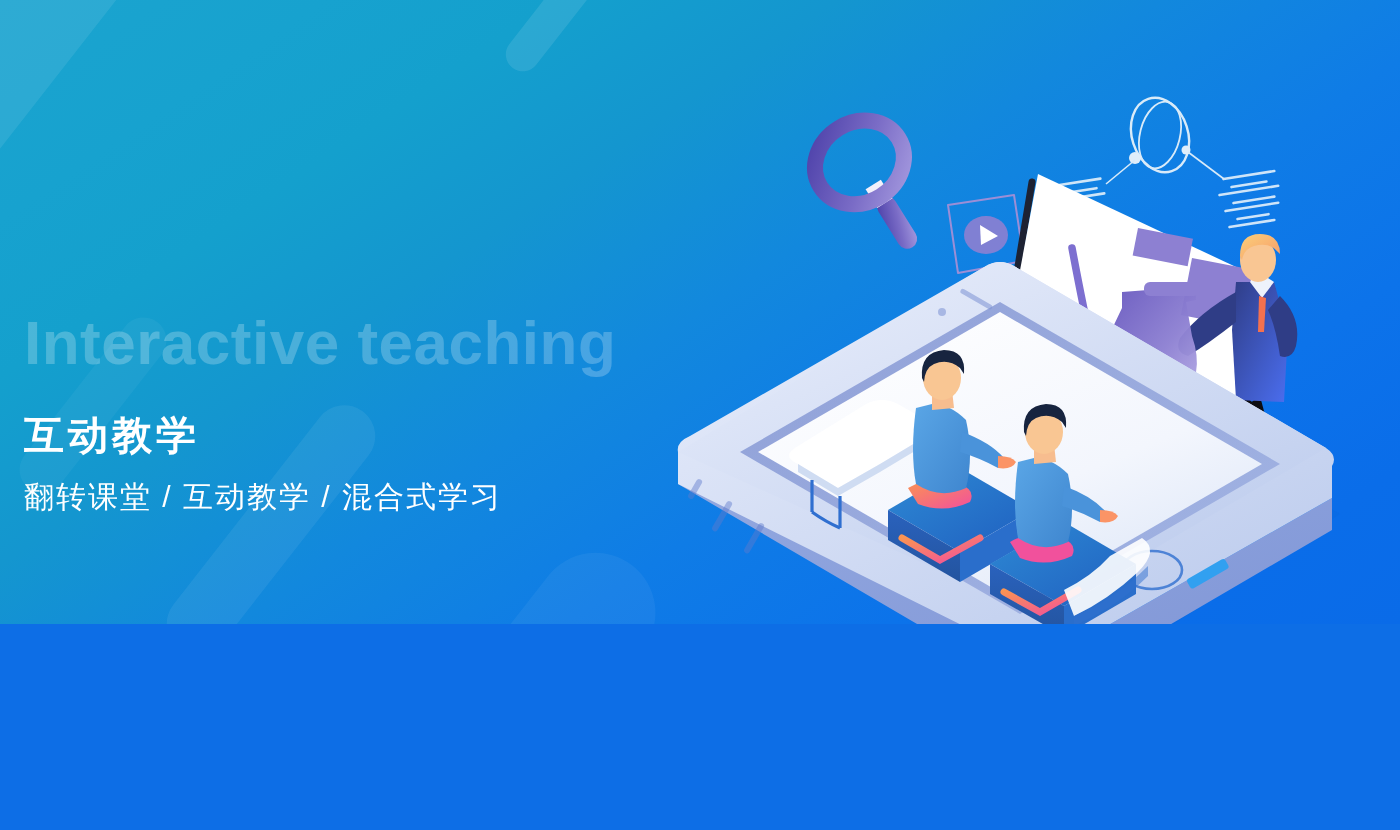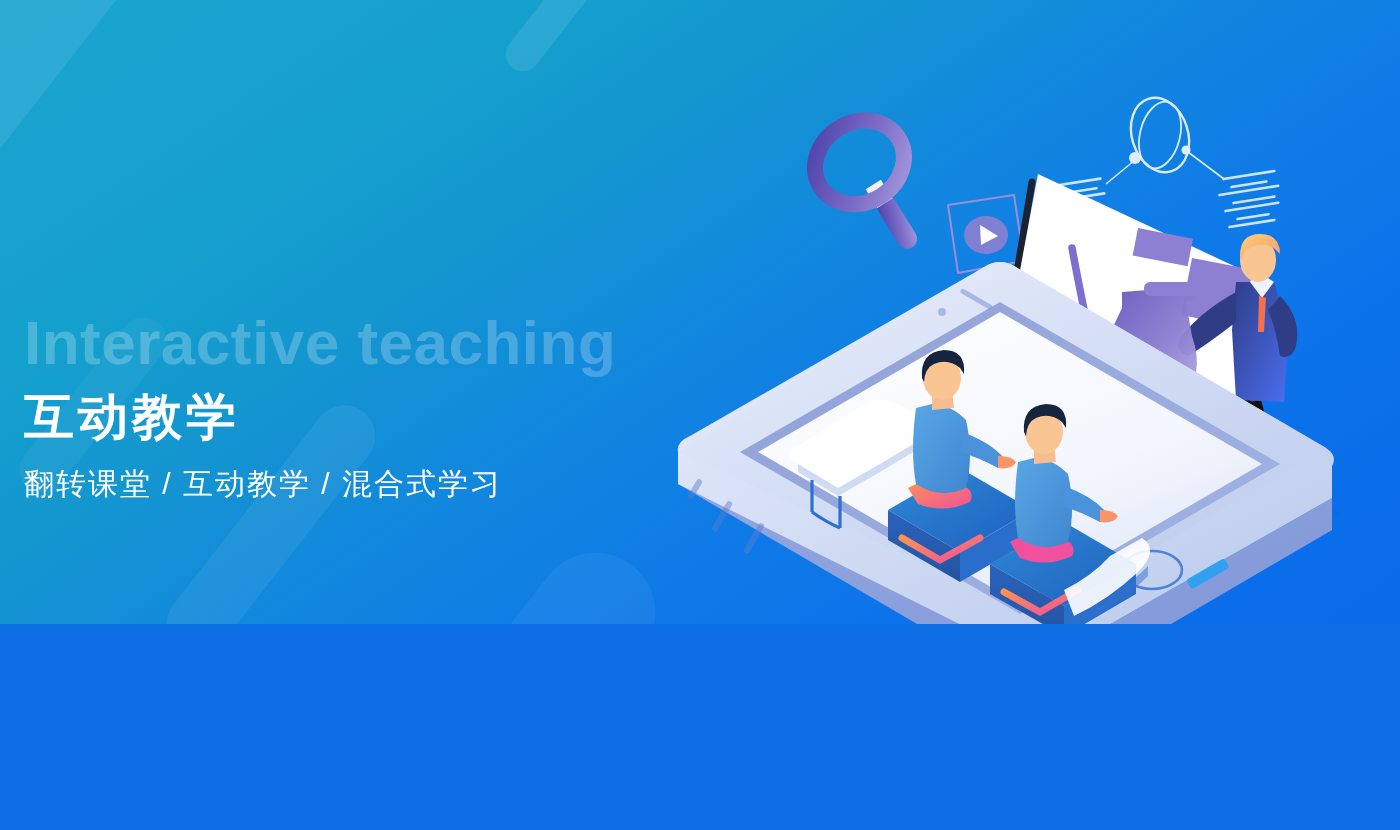--- a/index.html
+++ b/index.html
@@ -74,22 +74,22 @@
   .eyebrow-en {
     font-size:62px;
     font-weight:bold;
     letter-spacing:0.5px;
     line-height:1;
     color:rgba(255,255,255,0.23);
     white-space:nowrap;
     user-select:none;
   }
   .title-cn {
-    margin-top:16px;
-    font-size:50px;
+    margin-top:40px;
+    font-size:40px;
     font-weight:bold;
     letter-spacing:4px;
     line-height:1.08;
     color:#ffffff;
   }
   .subtitle-cn {
     margin-top:22px;
     font-size:30px;
     font-weight:400;
     letter-spacing:2px;

